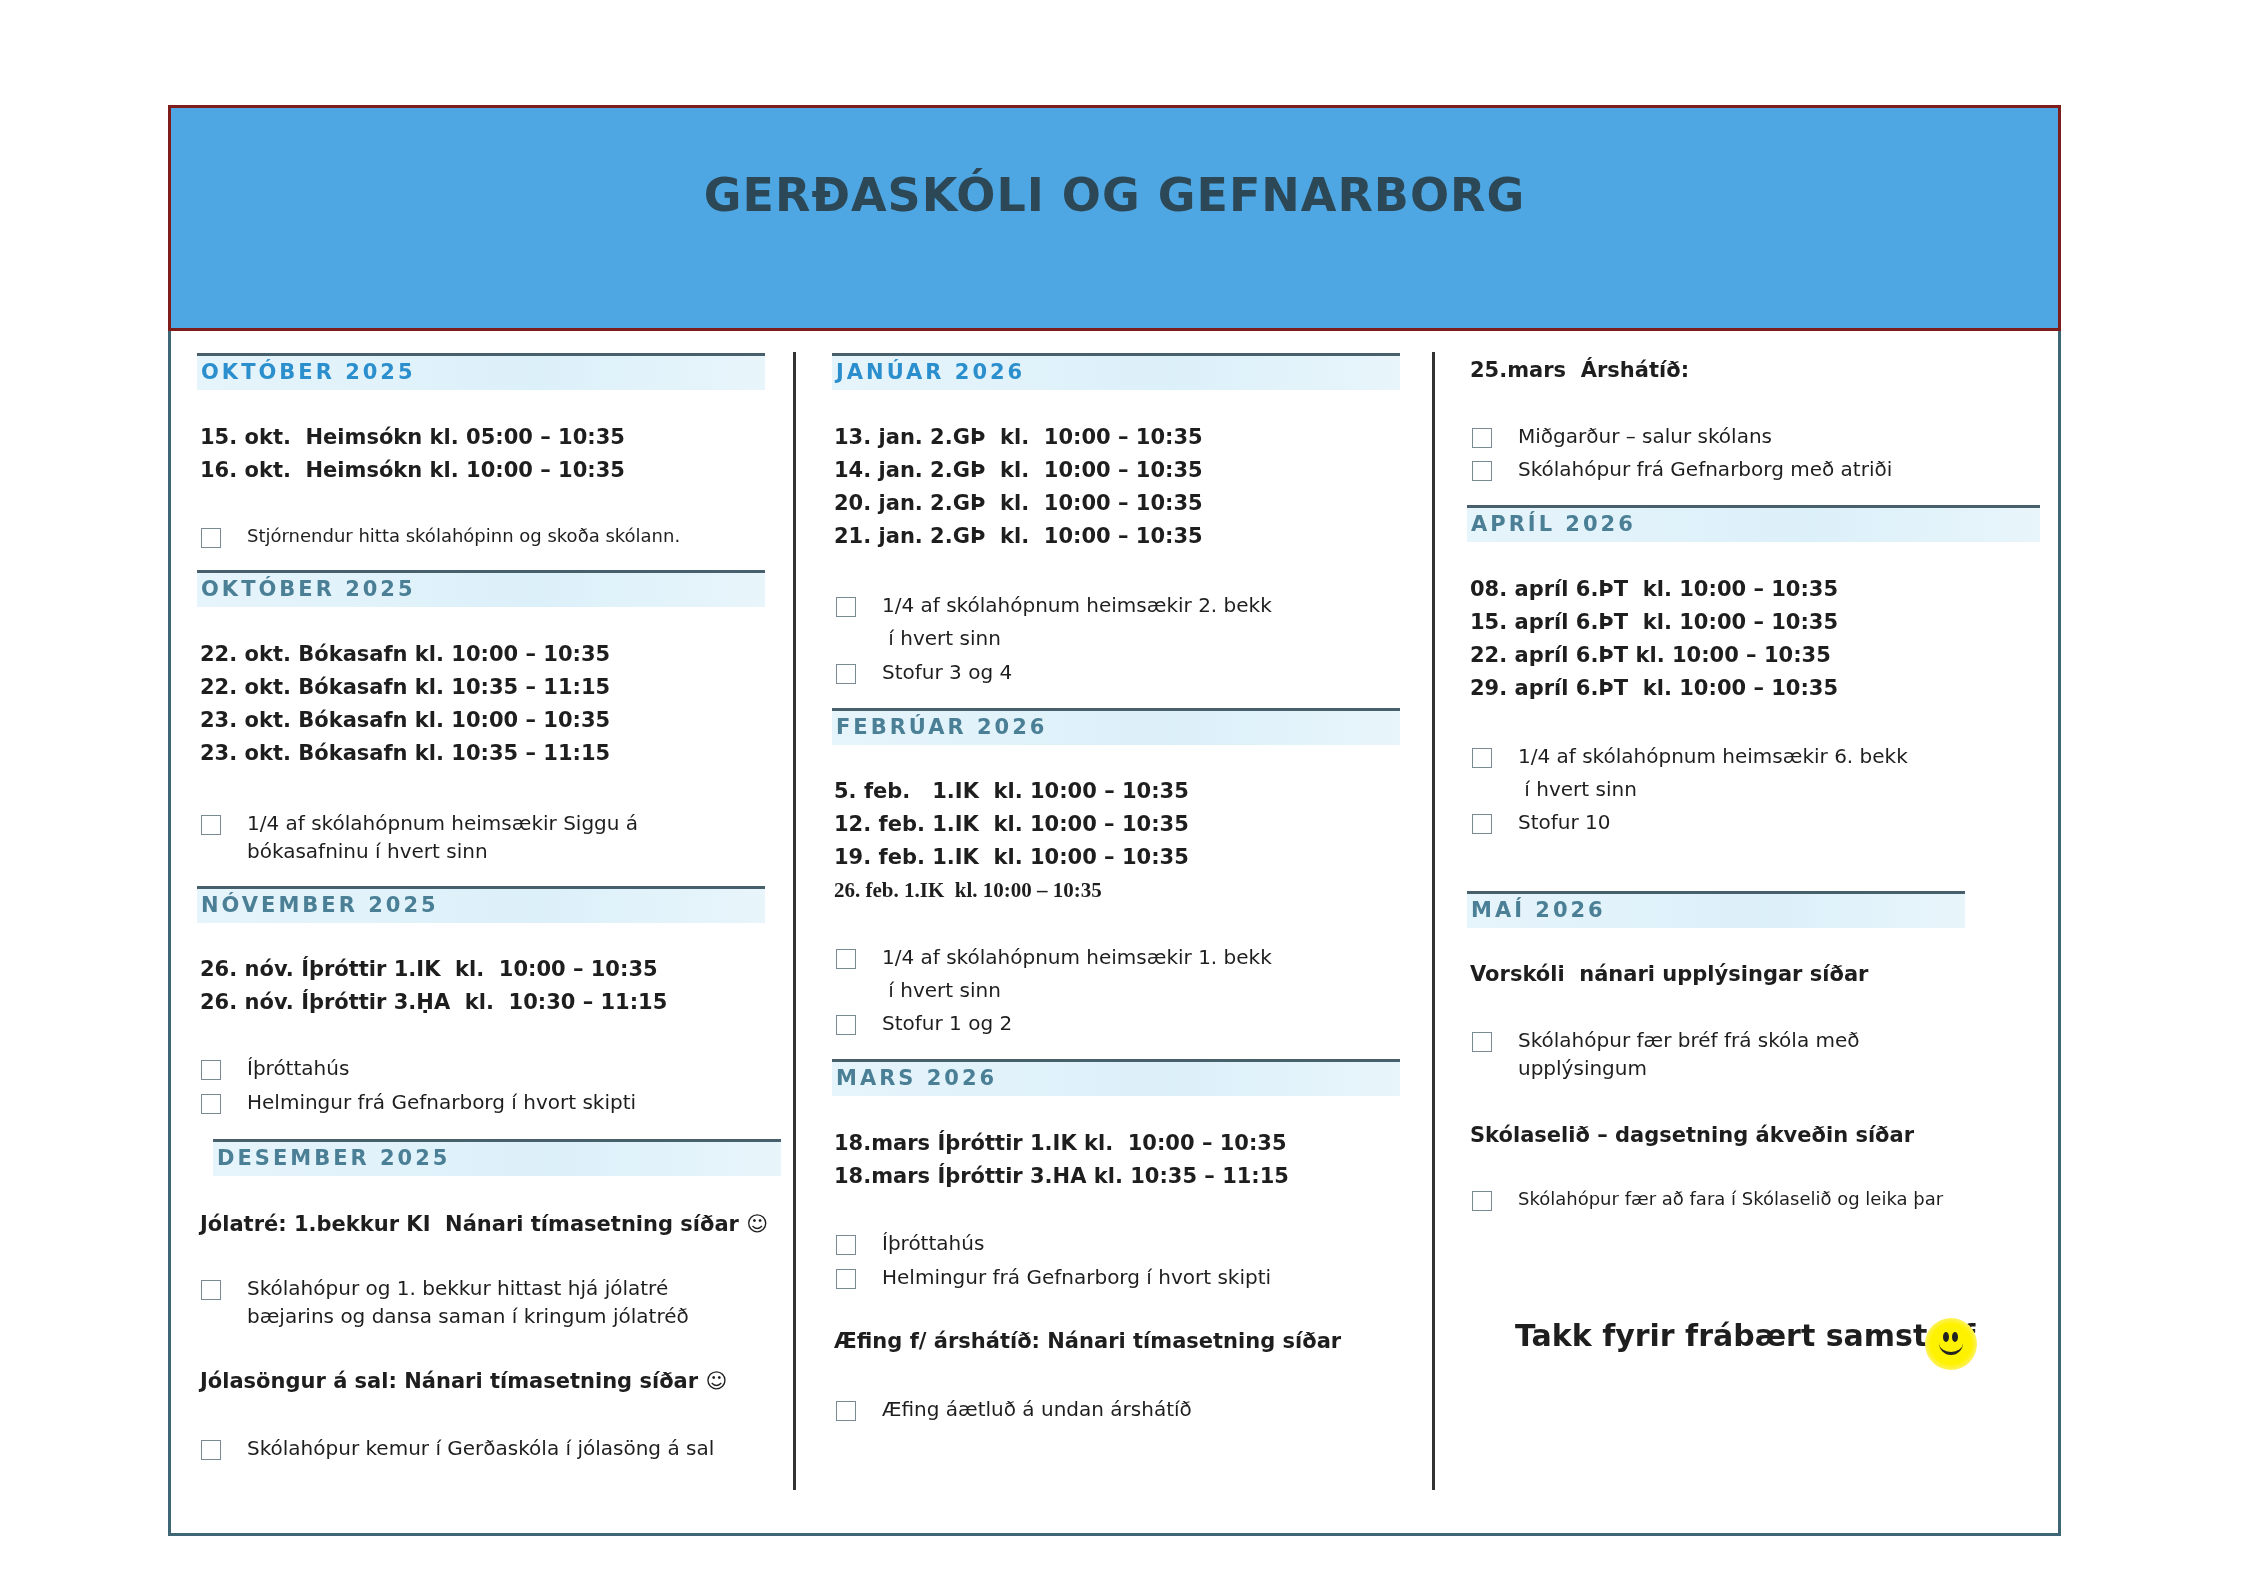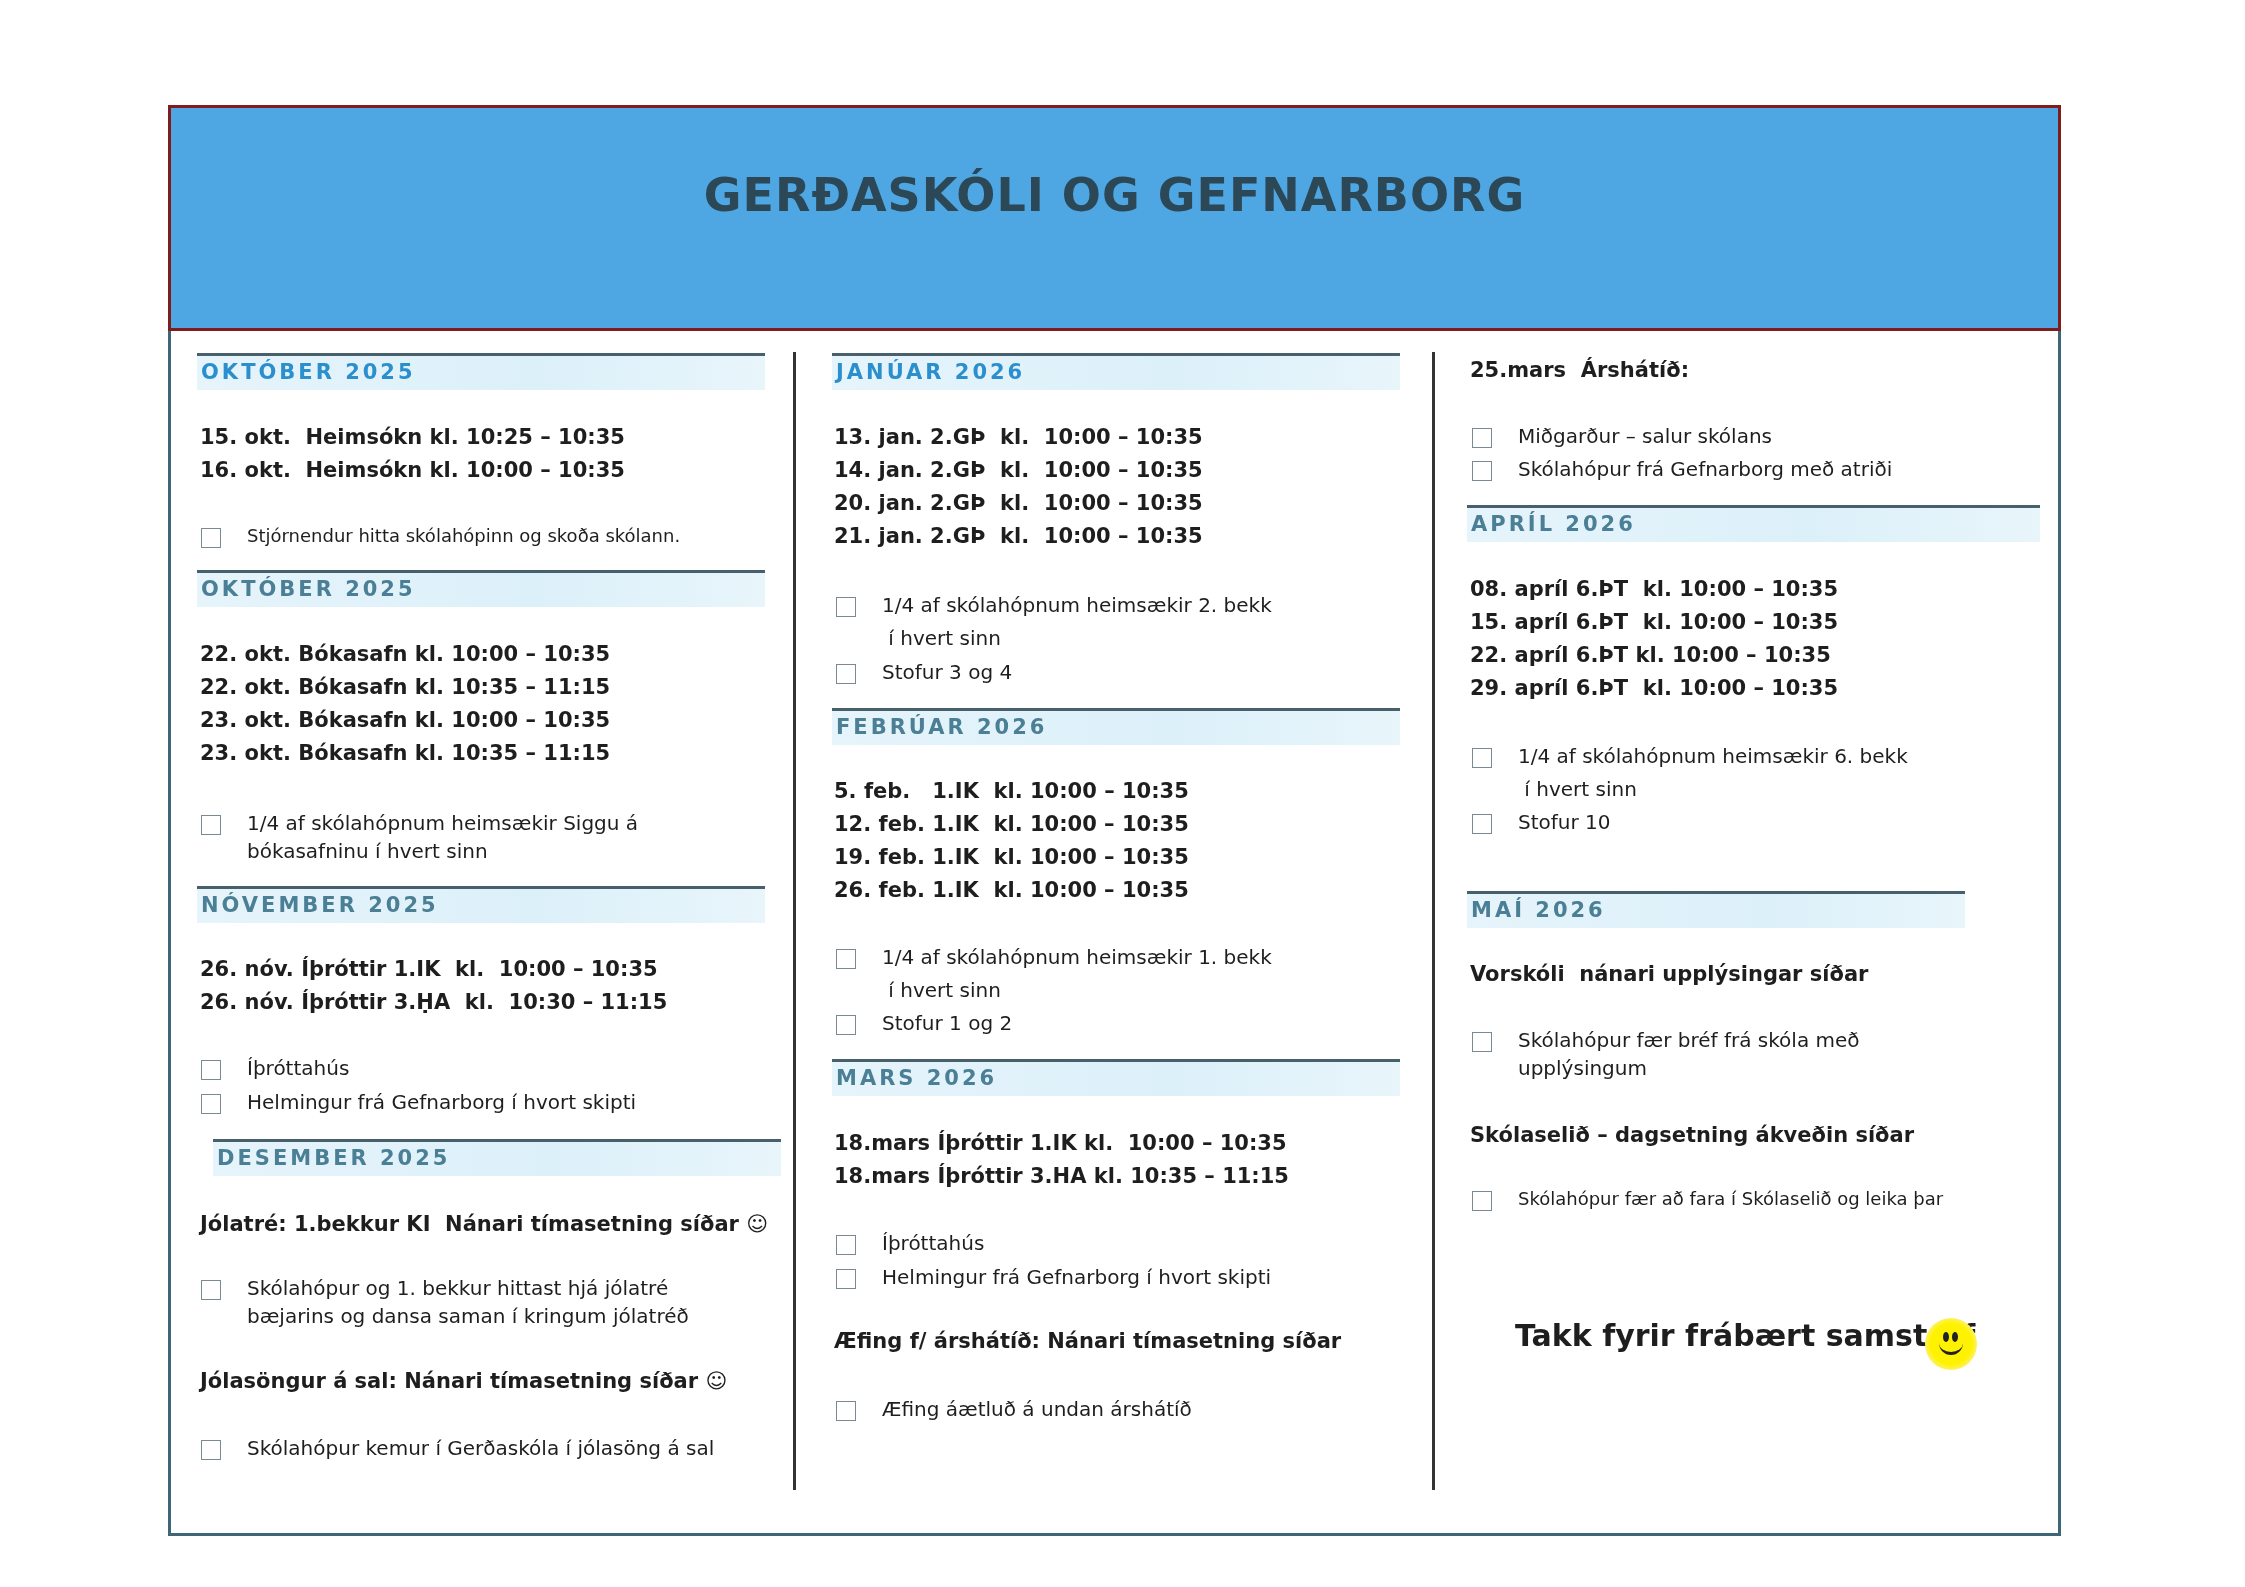--- a/index.html
+++ b/index.html
@@ -39,21 +39,21 @@
 <div class="banner">
   <div class="title">GERÐASKÓLI OG GEFNARBORG</div>
 </div>
 
 <div class="divider" style="left:793px;"></div>
 <div class="divider" style="left:1432px;"></div>
 
 <div class="sec-head" style="left:197px; top:353px; width:568px;">
   <span style="color:#2b8fce">OKTÓBER 2025</span>
 </div>
-<div class="line" style="left:200px; top:425px;">15. okt.  Heimsókn kl. 10:25 – 10:35</div>
+<div class="line" style="left:200px; top:425px;">15. okt.  Heimsókn kl. 05:00 – 10:35</div>
 <div class="line" style="left:200px; top:458px;">16. okt.  Heimsókn kl. 10:00 – 10:35</div>
 <div class="chk small" style="left:201px; top:520px;">
   <span class="box"></span>
   <span class="txt">Stjórnendur hitta skólahópinn og skoða skólann.</span>
 </div>
 
 <div class="sec-head" style="left:197px; top:570px; width:568px;">
   <span style="color:#4a7f95">OKTÓBER 2025</span>
 </div>
 <div class="line" style="left:200px; top:642px;">22. okt. Bókasafn kl. 10:00 – 10:35</div>
@@ -111,21 +111,21 @@
   <span class="box"></span>
   <span class="txt">Stofur 3 og 4</span>
 </div>
 
 <div class="sec-head" style="left:832px; top:708px; width:568px;">
   <span style="color:#4a7f95">FEBRÚAR 2026</span>
 </div>
 <div class="line" style="left:834px; top:779px;">5. feb.   1.IK  kl. 10:00 – 10:35</div>
 <div class="line" style="left:834px; top:812px;">12. feb. 1.IK  kl. 10:00 – 10:35</div>
 <div class="line" style="left:834px; top:845px;">19. feb. 1.IK  kl. 10:00 – 10:35</div>
-<div class="line" style="left:834px; top:878px;">26. feb. 1.IK  kl. 10:00 – 10:35</div>
+<div class="line" style="left:834px; top:878px;font-family:Liberation Serif, serif;">26. feb. 1.IK  kl. 10:00 – 10:35</div>
 <div class="chk" style="left:836px; top:941px;">
   <span class="box"></span>
   <span class="txt">1/4 af skólahópnum heimsækir 1. bekk</span>
   <span class="txt" style="top:33px;"> í hvert sinn</span>
 </div>
 <div class="chk" style="left:836px; top:1007px;">
   <span class="box"></span>
   <span class="txt">Stofur 1 og 2</span>
 </div>
 

